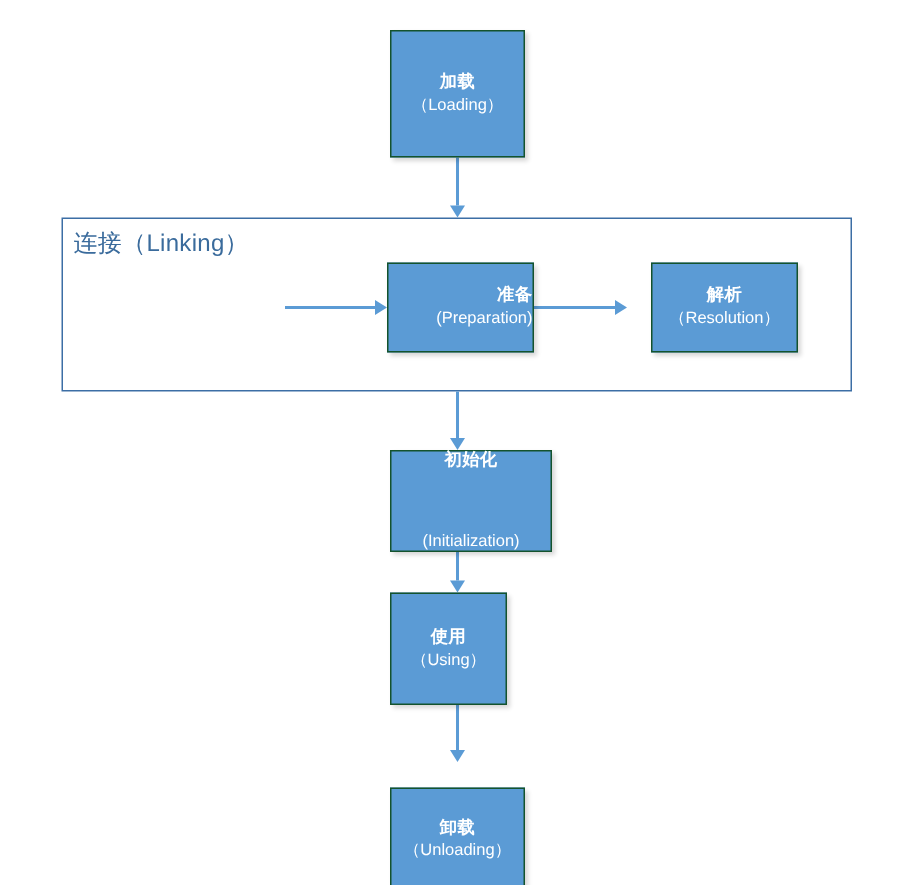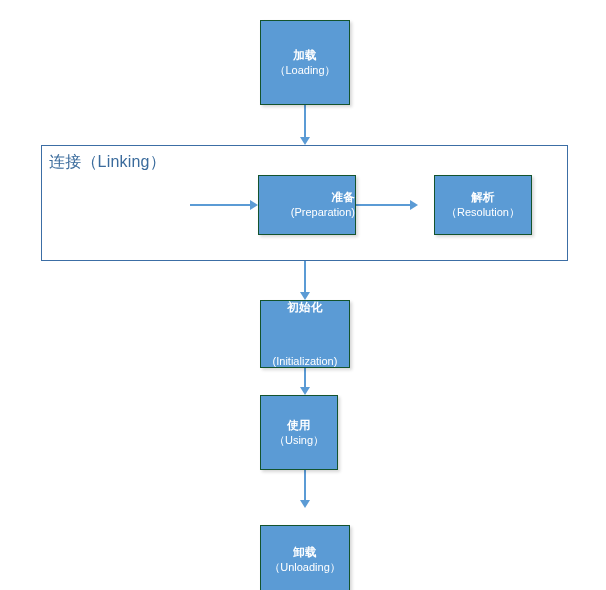--- a/index.html
+++ b/index.html
@@ -142,21 +142,21 @@
   <div class="arrow-right" style="left:410px; top:199.5px;"></div>
 
   <div class="box" id="node-resolution" style="left:418px; top:175px; width:98px; height:60px;margin-left:16px;">
     <span class="ln-cn">解析</span>
     <span class="ln-en">（Resolution）</span>
   </div>
 
   <div class="vline" style="left:304.2px; top:261px; height:31px;"></div>
   <div class="arrow-down" style="left:299.5px; top:292px;"></div>
 
-  <div class="box" id="node-initialization" style="left:260px; top:300px; width:90px; height:68px;gap:39px;">
+  <div class="box" id="node-initialization" style="left:260px; top:300px; width:108px; height:68px;gap:39px;">
     <span class="ln-cn">初始化</span>
     <span class="ln-en">(Initialization)</span>
   </div>
 
   <div class="vline" style="left:304.2px; top:368px; height:19px;"></div>
   <div class="arrow-down" style="left:299.5px; top:387px;"></div>
 
   <div class="box" id="node-using" style="left:260px; top:395px; width:78px; height:75px;">
     <span class="ln-cn">使用</span>
     <span class="ln-en">（Using）</span>

